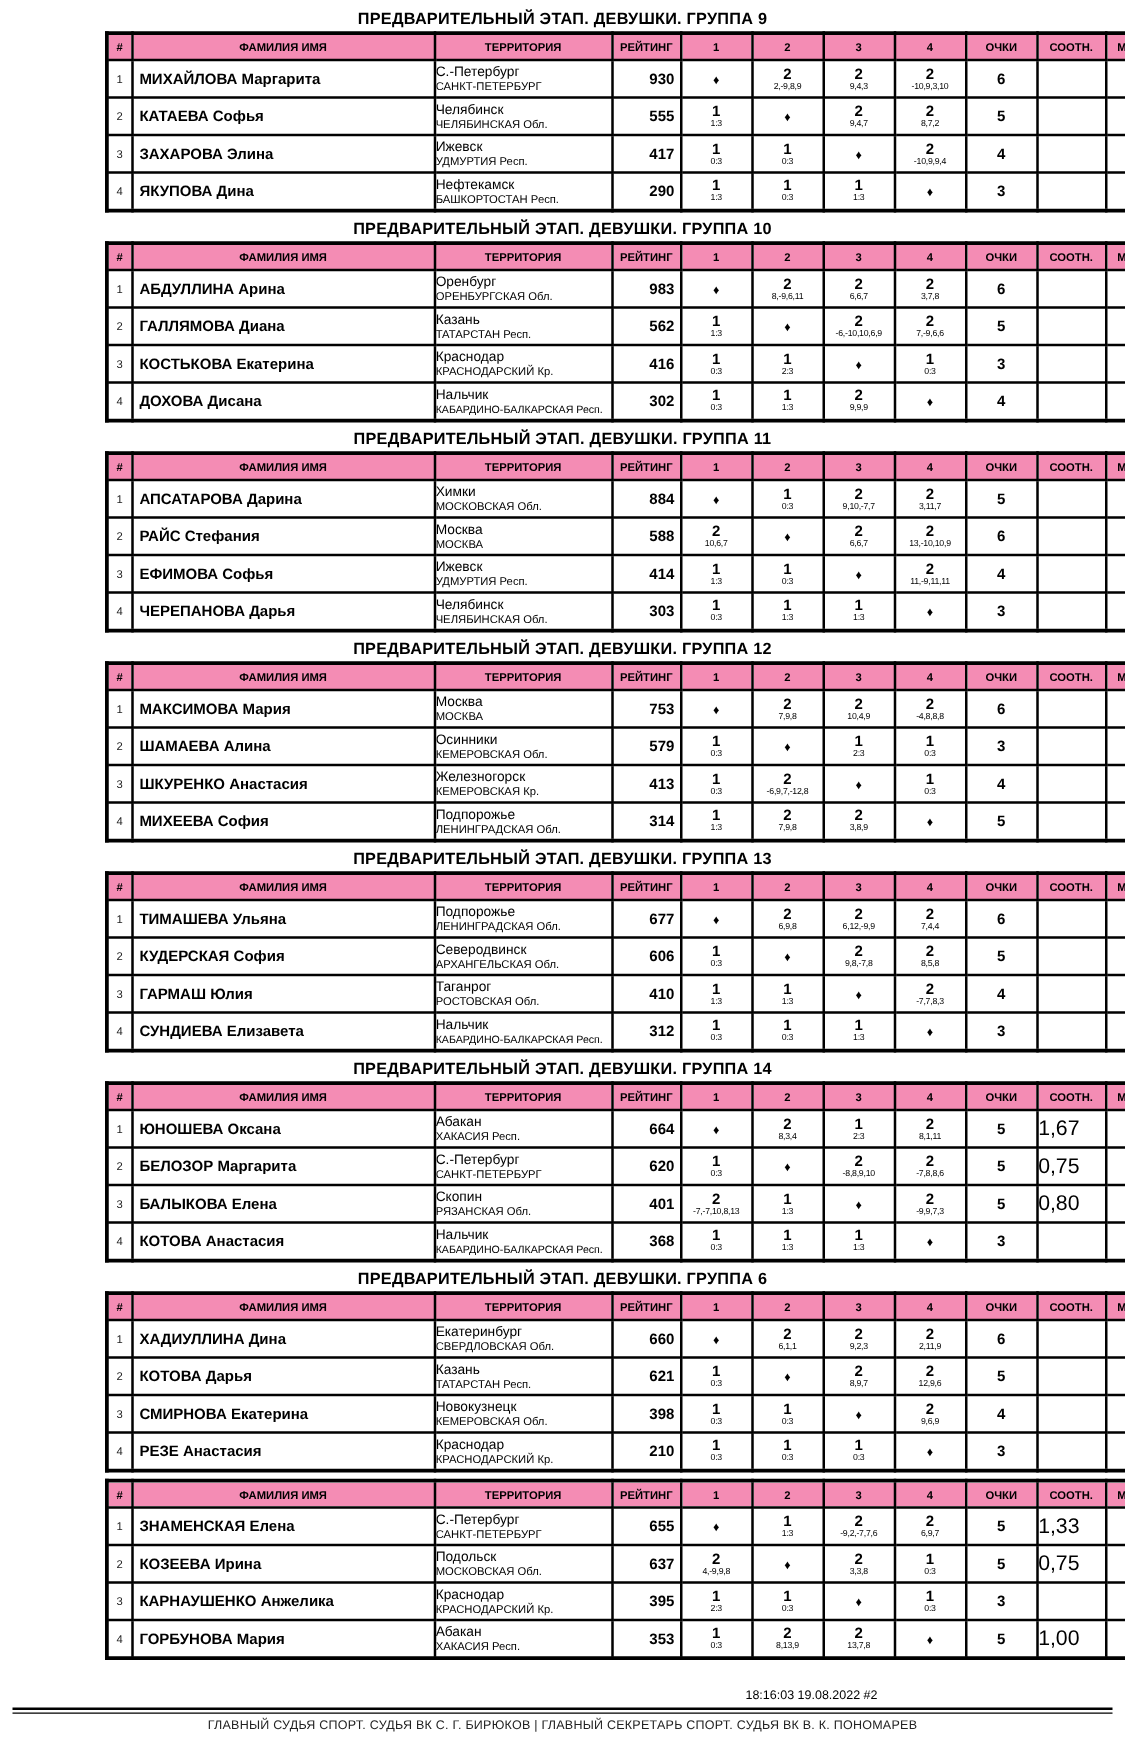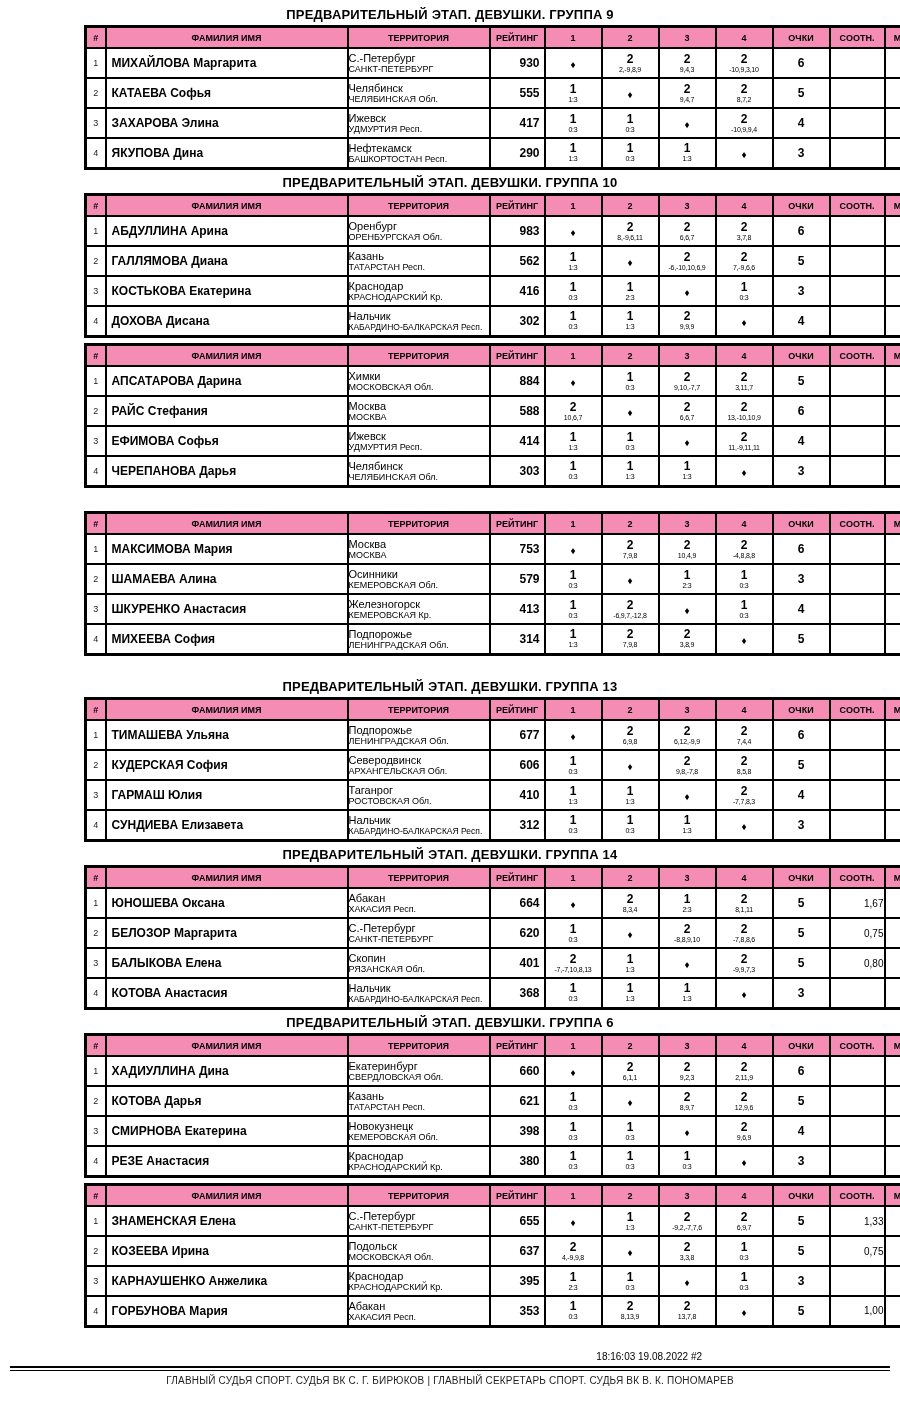--- a/index.html
+++ b/index.html
@@ -16,21 +16,21 @@
   .c-name{font-size:12px;font-weight:bold;text-align:left;padding-left:5px;white-space:nowrap}
   .c-terr{text-align:left;vertical-align:middle}
   .city{font-size:11px;line-height:12px}
   .region{font-size:9px;line-height:10px;white-space:nowrap}
   .c-rating{font-size:12px;font-weight:bold;text-align:right;padding-right:4px}
   .c-res{text-align:center;vertical-align:middle}
   .rv{font-size:12px;font-weight:bold;line-height:13px}
   .rs{font-size:7px;line-height:8px;letter-spacing:-.2px}
   .dia{font-size:10px}
   .c-pts,.c-place{font-size:12px;font-weight:bold;text-align:center}
-  .c-ratio{font-size:10px;text-align:right}
+  .c-ratio{font-size:17px;text-align:left}
   #footer{width:880px;margin:0 auto}
   .timestamp{font-size:10px;text-align:right;padding-right:188px;height:13px;margin-top:4px}
   .footer-rule{border-top:2px solid #000;border-bottom:1px solid #000;height:2px;margin:2px 0 4px 0}
   .officials{font-size:10px;text-align:center;color:#222;letter-spacing:.2px}
 </style>
 </head>
 <body style="--pink: #F48CB4;">
 
 <div id="doc">
   <div id="groups">
@@ -298,20 +298,21 @@
               </td>
               <td class="c-res"><span class="dia">♦</span></td>
               <td class="c-pts">4</td>
               <td class="c-ratio"></td>
               <td class="c-place">3</td>
             </tr>
           </tbody>
         </table>
       </section>
       <section class="group">
+        <div class="gtitle">ПРЕДВАРИТЕЛЬНЫЙ ЭТАП. ДЕВУШКИ. ГРУППА 11</div>
         <table class="rtable">
           <colgroup>
             <col style="width: 20px;">
             <col style="width: 242px;">
             <col style="width: 142px;">
             <col style="width: 55px;">
             <col style="width: 57px;">
             <col style="width: 57px;">
             <col style="width: 57px;">
             <col style="width: 57px;">
@@ -432,20 +433,21 @@
               </td>
               <td class="c-res"><span class="dia">♦</span></td>
               <td class="c-pts">3</td>
               <td class="c-ratio"></td>
               <td class="c-place">4</td>
             </tr>
           </tbody>
         </table>
       </section>
       <section class="group">
+        <div class="gtitle">ПРЕДВАРИТЕЛЬНЫЙ ЭТАП. ДЕВУШКИ. ГРУППА 12</div>
         <table class="rtable">
           <colgroup>
             <col style="width: 20px;">
             <col style="width: 242px;">
             <col style="width: 142px;">
             <col style="width: 55px;">
             <col style="width: 57px;">
             <col style="width: 57px;">
             <col style="width: 57px;">
             <col style="width: 57px;">
@@ -949,21 +951,21 @@
               <td class="c-ratio"></td>
               <td class="c-place">3</td>
             </tr>
             <tr class="prow">
               <td class="c-num">4</td>
               <td class="c-name">РЕЗЕ Анастасия</td>
               <td class="c-terr">
                 <div class="city">Краснодар</div>
                 <div class="region fit">КРАСНОДАРСКИЙ Кр.</div>
               </td>
-              <td class="c-rating">380</td>
+              <td class="c-rating">210</td>
               <td class="c-res">
                 <div class="rv">1</div>
                 <div class="rs">0:3</div>
               </td>
               <td class="c-res">
                 <div class="rv">1</div>
                 <div class="rs">0:3</div>
               </td>
               <td class="c-res">
                 <div class="rv">1</div>

